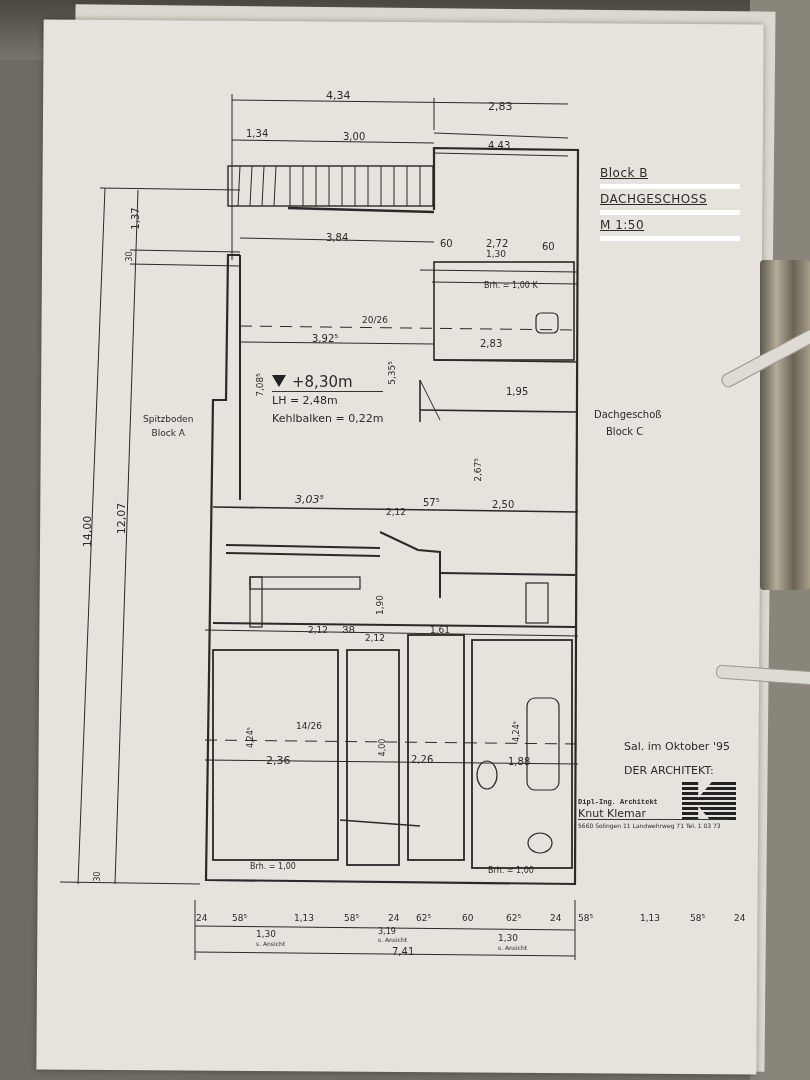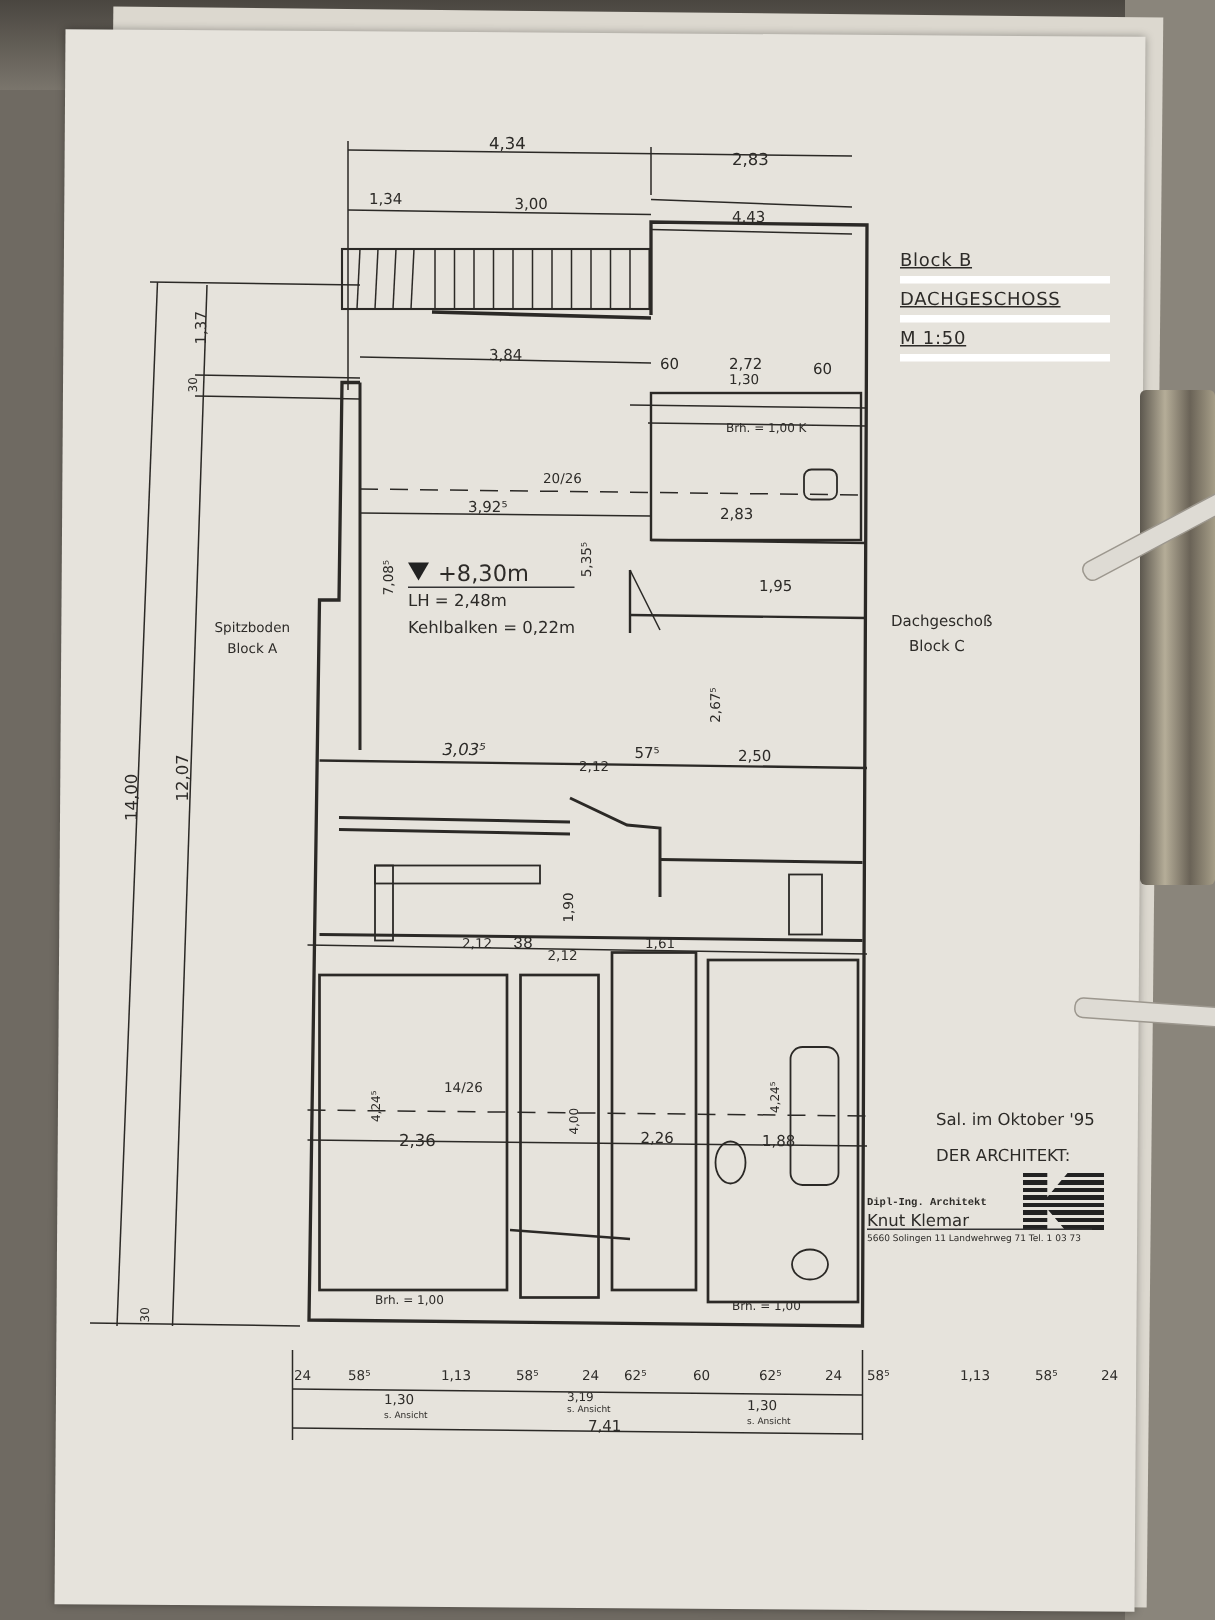--- a/index.html
+++ b/index.html
@@ -163,21 +163,21 @@
 <div class="label" style="left:492px;top:499px;font-size:10px;">2,50</div>
 <div class="label" style="left:386px;top:507px;font-size:9px;">2,12</div>
 <div class="label" style="left:466px;top:465px;font-size:9px;transform:rotate(-90deg);">2,67⁵</div>
 <div class="label" style="left:370px;top:600px;font-size:9px;transform:rotate(-90deg);">1,90</div>
 <div class="label" style="left:430px;top:625px;font-size:9px;">1,61</div>
 <div class="label" style="left:308px;top:625px;font-size:9px;">2,12</div>
 <div class="label" style="left:365px;top:633px;font-size:9px;">2,12</div>
 <div class="label" style="left:342px;top:624px;font-size:11px;font-family:Liberation Mono, monospace;">38</div>
 <div class="label" style="left:296px;top:721px;font-size:9px;">14/26</div>
 <div class="label" style="left:266px;top:754px;font-size:11px;">2,36</div>
-<div class="label" style="left:411px;top:754px;font-size:10px;margin-left:16px;">2,26</div>
+<div class="label" style="left:411px;top:754px;font-size:10px;">2,26</div>
 <div class="label" style="left:508px;top:756px;font-size:10px;">1,88</div>
 <div class="label" style="left:240px;top:733px;font-size:8px;transform:rotate(-90deg);">4,24⁵</div>
 <div class="label" style="left:374px;top:743px;font-size:8px;transform:rotate(-90deg);">4,00</div>
 <div class="label" style="left:506px;top:727px;font-size:8px;transform:rotate(-90deg);">4,24⁵</div>
 <div class="label" style="left:250px;top:862px;font-size:8px;">Brh. = 1,00</div>
 <div class="label" style="left:488px;top:866px;font-size:8px;">Brh. = 1,00</div>
 <div class="label" style="left:484px;top:281px;font-size:8px;">Brh. = 1,00  K</div>
 
 <div class="label sig">
   <div>Sal. im Oktober '95</div>

